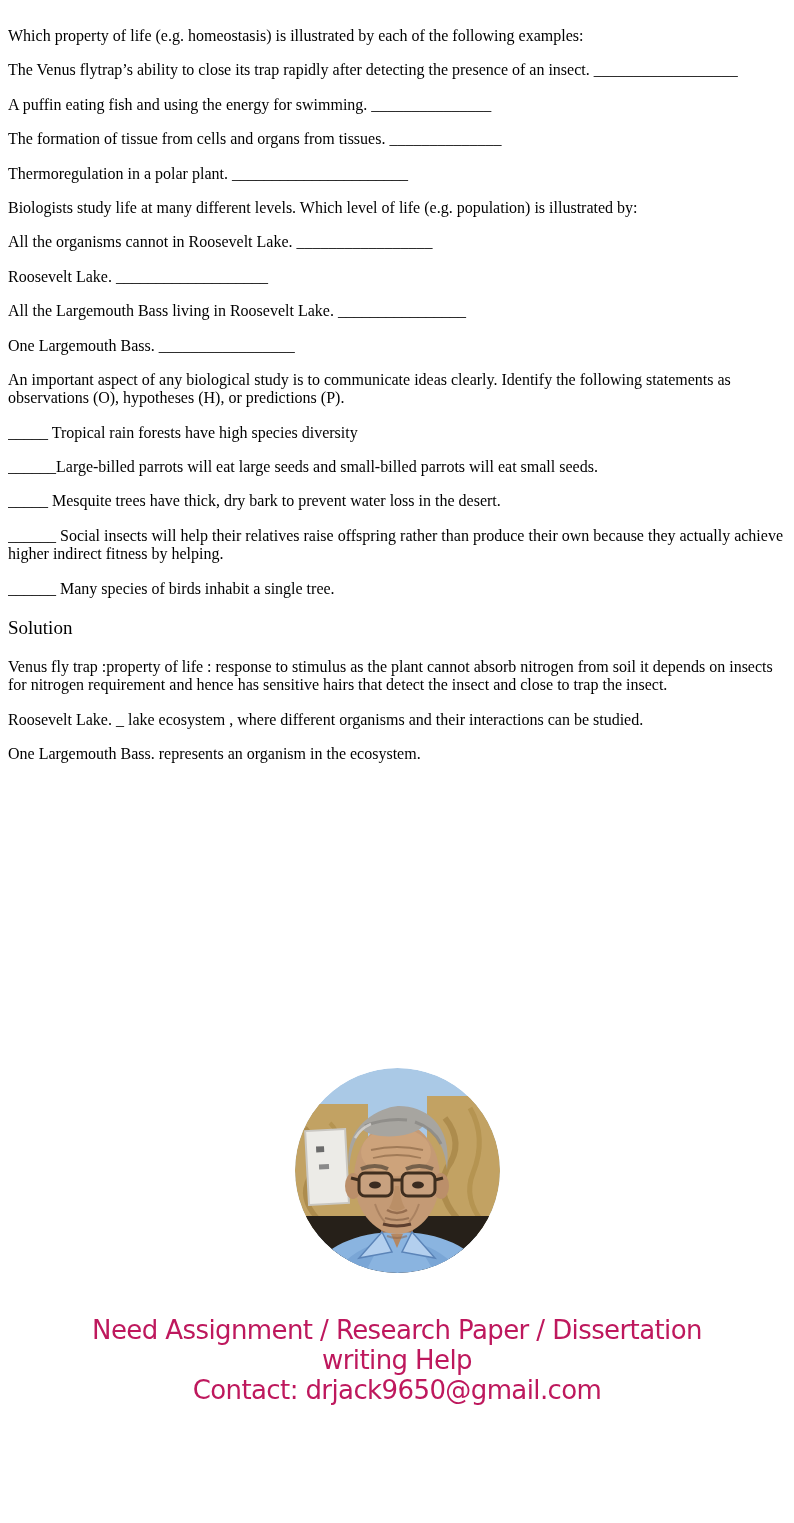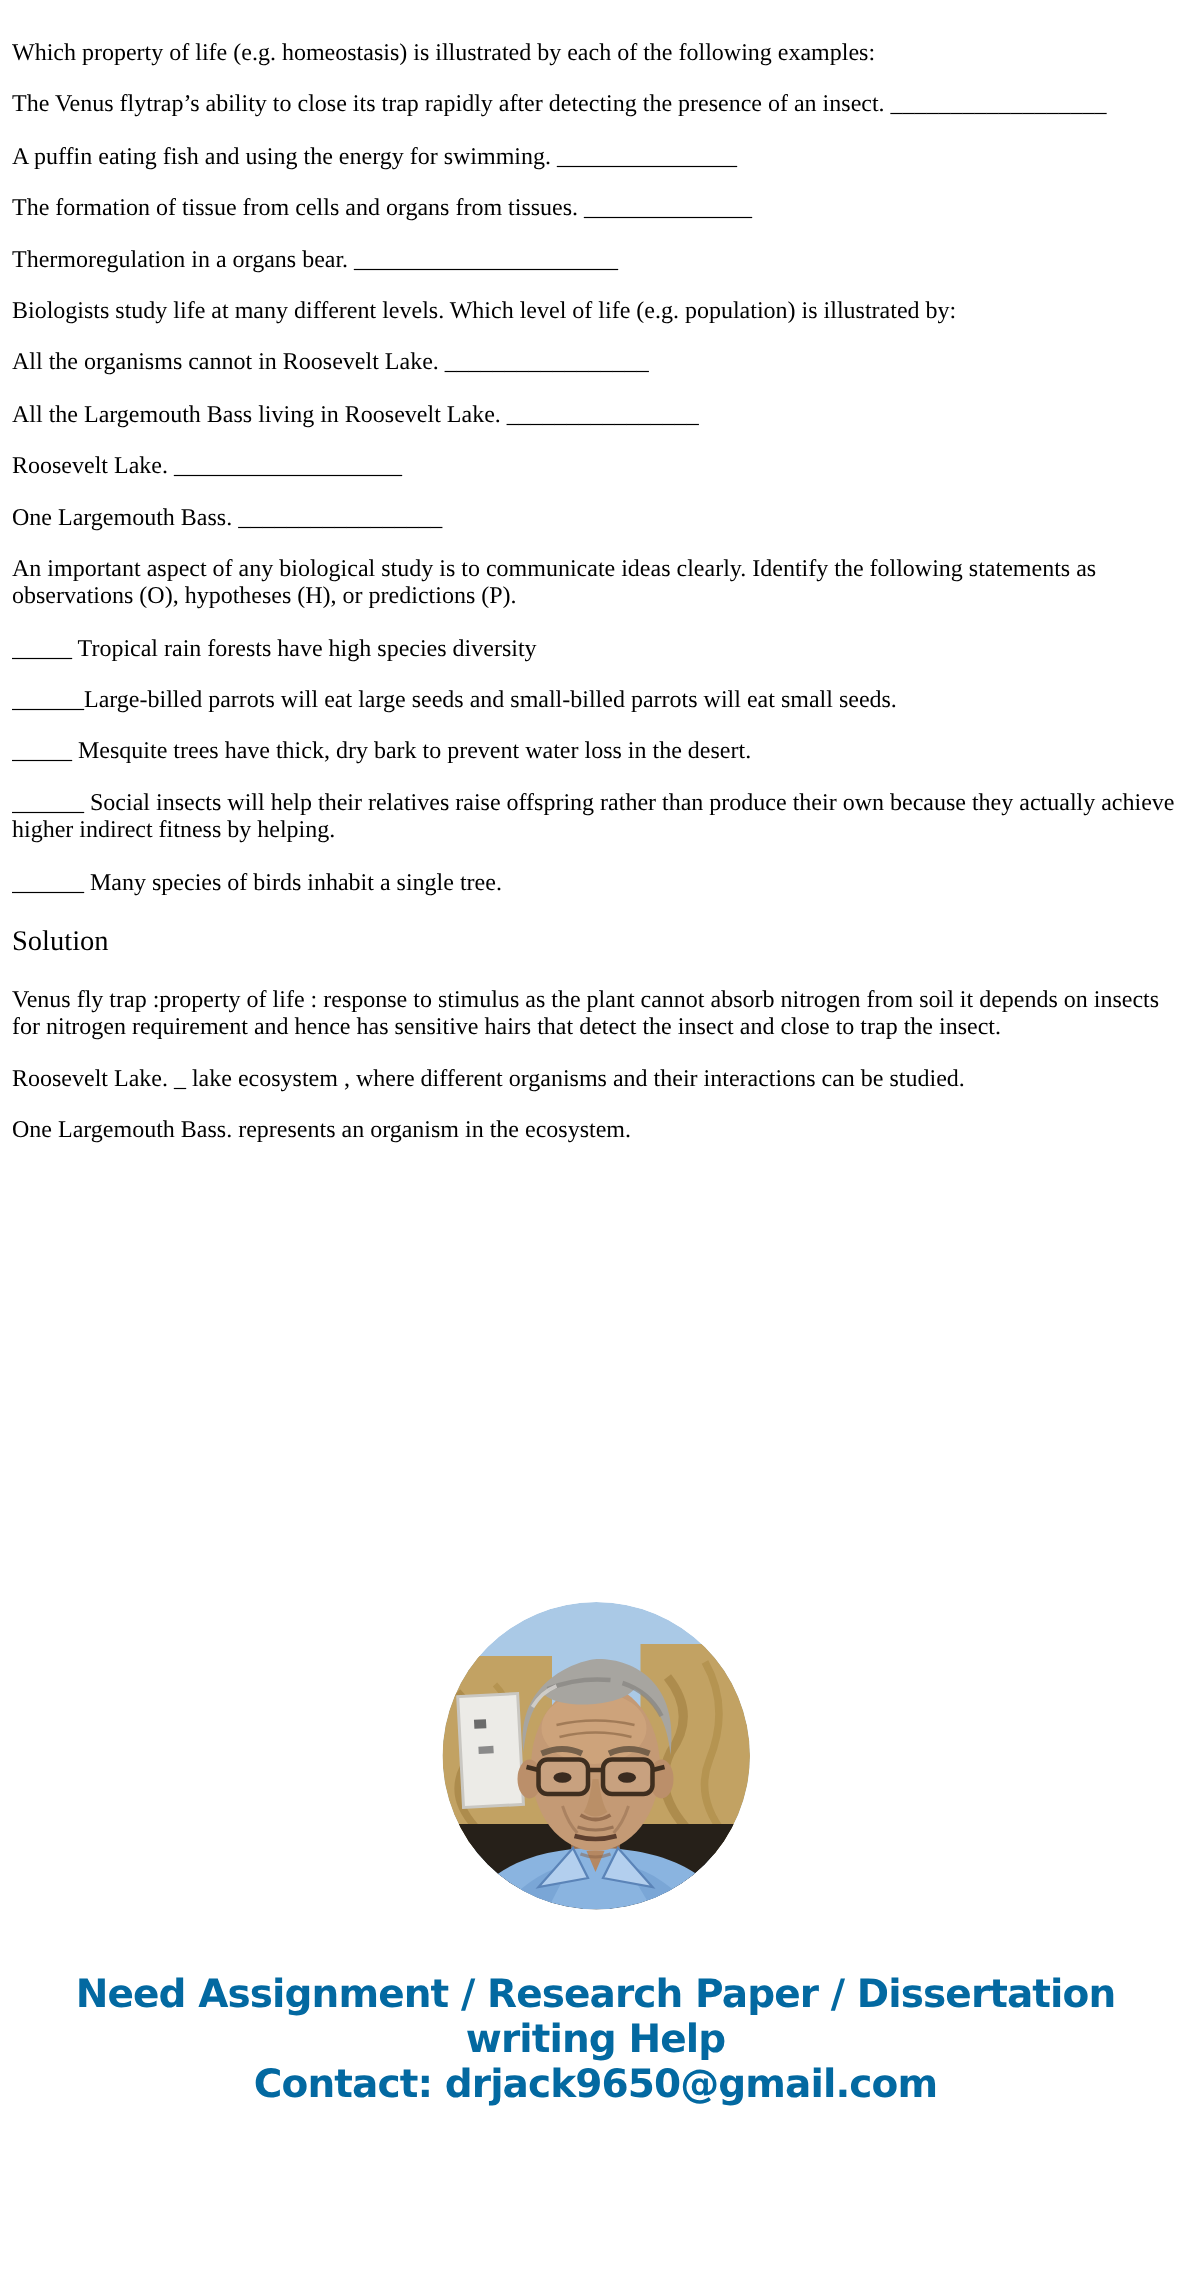--- a/index.html
+++ b/index.html
@@ -33,42 +33,42 @@
     width: 205px;
     height: 205px;
     border-radius: 50%;
     overflow: hidden;
     display: block;
   }
   footer.banner {
     margin-top: 42px;
     text-align: center;
     font-family: "DejaVu Sans", sans-serif;
-    font-weight: bold;
+    font-weight: normal;
     font-size: 26px;
     line-height: 30px;
     letter-spacing: -0.6px;
-    color: #0369a1;
+    color: #be185d;
   }
 </style>
 </head>
 <body>
 
 <main>
 
   <section>
     <p class="doc-par first">Which property of life (e.g. homeostasis) is illustrated by each of the following examples:</p>
     <p class="doc-par">The Venus flytrap’s ability to close its trap rapidly after detecting the presence of an insect. __________________</p>
     <p class="doc-par">A puffin eating fish and using the energy for swimming. _______________</p>
     <p class="doc-par">The formation of tissue from cells and organs from tissues. ______________</p>
-    <p class="doc-par">Thermoregulation in a organs bear. ______________________</p>
+    <p class="doc-par">Thermoregulation in a polar plant. ______________________</p>
     <p class="doc-par">Biologists study life at many different levels. Which level of life (e.g. population) is illustrated by:</p>
     <p class="doc-par">All the organisms cannot in Roosevelt Lake. _________________</p>
+    <p class="doc-par">Roosevelt Lake. ___________________</p>
     <p class="doc-par">All the Largemouth Bass living in Roosevelt Lake. ________________</p>
-    <p class="doc-par">Roosevelt Lake. ___________________</p>
     <p class="doc-par">One Largemouth Bass. _________________</p>
     <p class="doc-par">An important aspect of any biological study is to communicate ideas clearly. Identify the following statements as observations (O), hypotheses (H), or predictions (P).</p>
     <p class="doc-par">_____ Tropical rain forests have high species diversity</p>
     <p class="doc-par">______Large-billed parrots will eat large seeds and small-billed parrots will eat small seeds.</p>
     <p class="doc-par">_____ Mesquite trees have thick, dry bark to prevent water loss in the desert.</p>
     <p class="doc-par">______ Social insects will help their relatives raise offspring rather than produce their own because they actually achieve higher indirect fitness by helping.</p>
     <p class="doc-par">______ Many species of birds inhabit a single tree.</p>
   </section>
 
   <h3 class="solution-h">Solution</h3>

